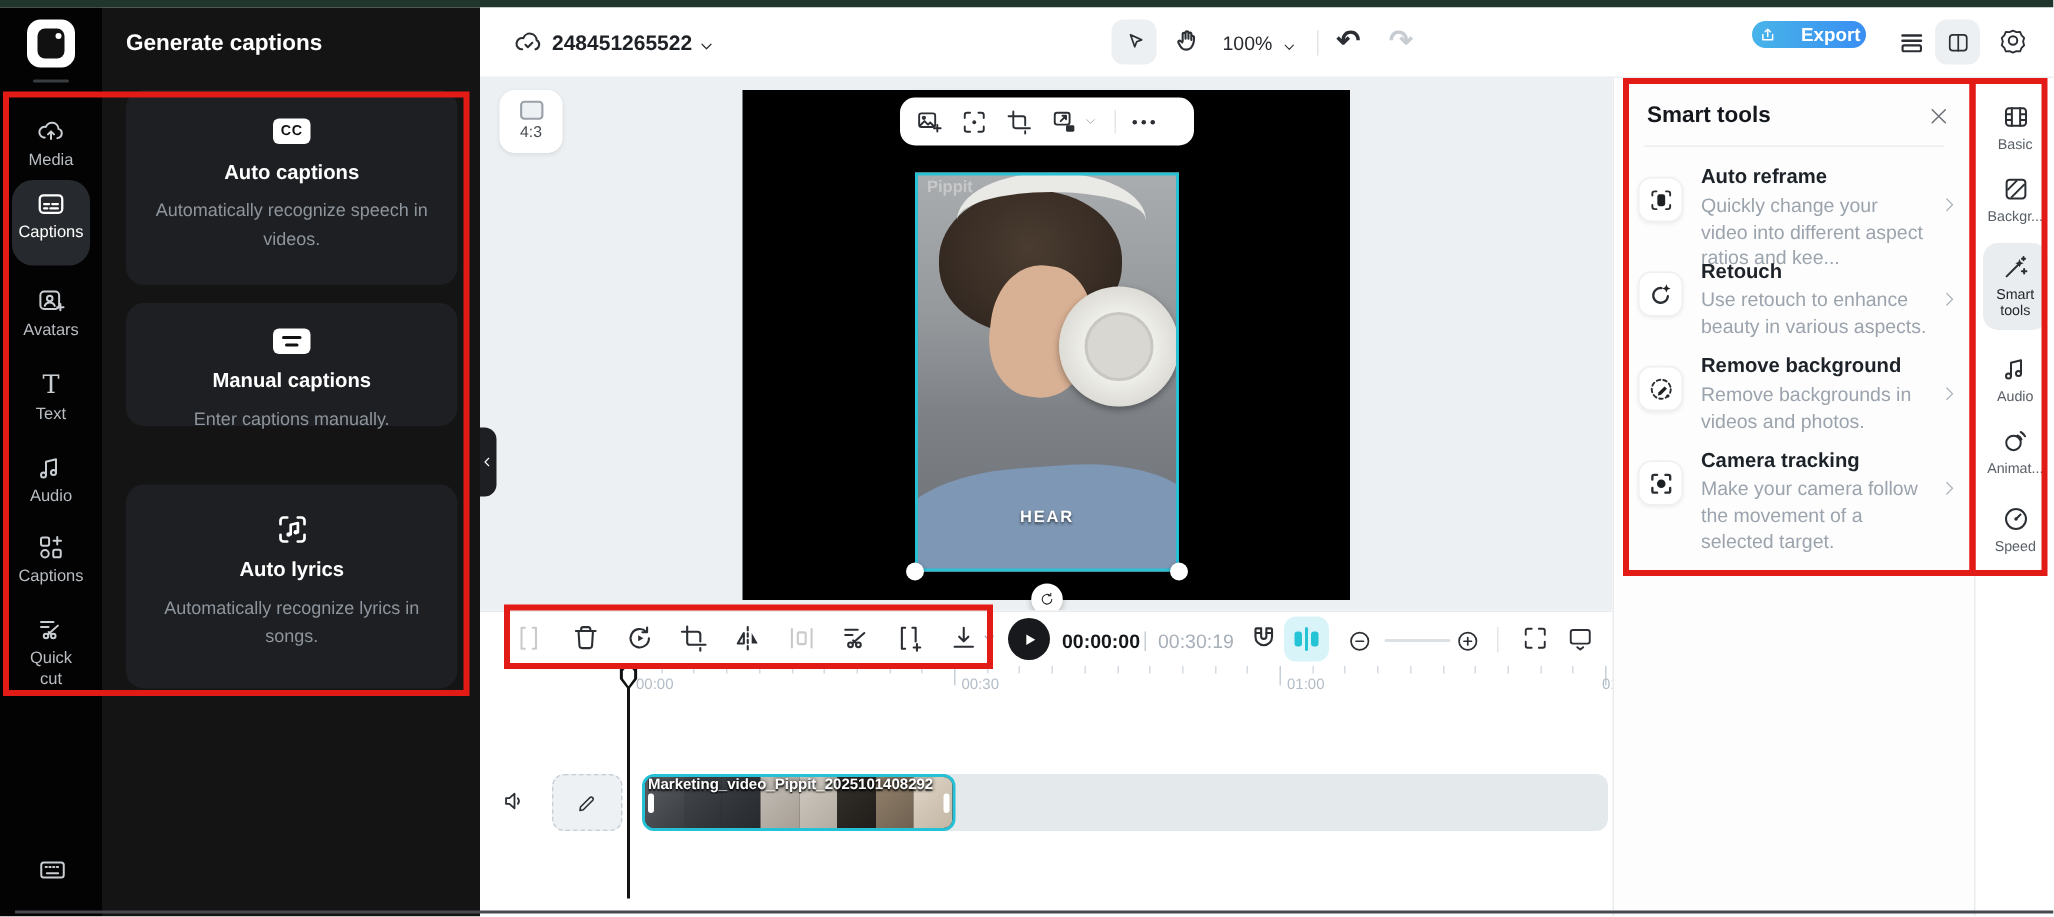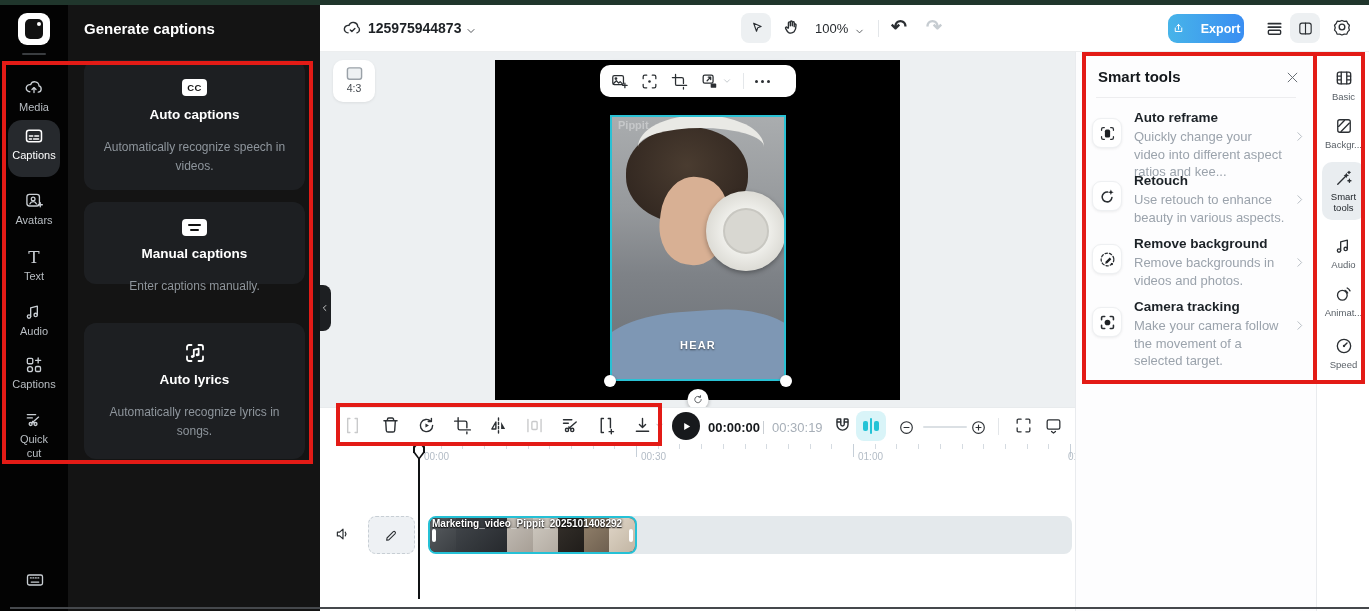--- a/index.html
+++ b/index.html
@@ -24,35 +24,35 @@
   #logo { left:18px; top:8px; width:32px; height:32px; background:#fff; border-radius:9px; }
   #logo .inner { position:absolute; left:7px; top:6px; width:18px; height:20px; background:#111; border-radius:5px; }
   #logo .dot { position:absolute; right:9px; top:9px; width:4px; height:4px; background:#fff; border-radius:50%; }
   #logo-divider { left:22px; top:48px; width:24px; height:2px; background:#3a3d40; border-radius:1px; }
 
   
   #captions-panel { left:68px; top:5px; width:252px; height:606px; background:#141414; z-index:4; }
   #captions-title { left:16px; top:15px; font-size:15px; font-weight:bold; color:#fff; }
   .cap-card { position:absolute; left:16px; width:221px; background:#1d1f22; border-radius:12px; text-align:center; cursor:pointer; }
   .cap-title { font-size:13.5px; font-weight:bold; color:#fff; }
-  .cap-desc { font-size:12px; color:#8e959c; line-height:1.55; padding:0 14px; margin-top:16px; }
+  .cap-desc { font-size:12px; color:#8e959c; line-height:1.55; padding:0 14px; margin-top:9px; }
   .badge { margin:0 auto; background:#fff; border-radius:4px; width:25px; height:17px; display:flex; align-items:center; justify-content:center; }
   .badge-cc { font-size:9.5px; font-weight:bold; color:#111; letter-spacing:.5px; }
   .badge-line { width:13px; height:2px; background:#111; border-radius:1px; margin:1.2px 0; }
 
   
   #collapse-tab { left:320px; top:285px; width:11px; height:46px; background:#1d1f22; border-radius:0 8px 8px 0; z-index:6; display:flex; align-items:center; cursor:pointer; }
 
   
   #header-bar { left:320px; top:5px; width:1049px; height:47px; background:#fff; border-bottom:1px solid #eceeef; z-index:3; }
   #project-title { left:48px; top:15px; font-size:14px; font-weight:bold; color:#1d2125; }
   .tool-btn { position:absolute; width:30px; height:30px; background:#edf0f2; border-radius:8px; display:flex; align-items:center; justify-content:center; cursor:pointer; }
   #zoom-level { left:495px; top:16px; font-size:13px; color:#272b2f; }
   .hdivider { position:absolute; width:1px; height:17px; background:#e3e6e9; }
-  #export-btn { left:848px; top:9px; width:76px; height:29px; border-radius:9px; background:linear-gradient(90deg,#47b4e9,#3a8ef2); display:flex; align-items:center; justify-content:center; gap:16px; cursor:pointer; }
+  #export-btn { left:848px; top:9px; width:76px; height:18px; border-radius:9px; background:linear-gradient(90deg,#47b4e9,#3a8ef2); display:flex; align-items:center; justify-content:center; gap:16px; cursor:pointer; }
   #export-btn span { color:#fff; font-size:12.5px; font-weight:bold; }
 
   
   #preview-area { left:320px; top:52px; width:755px; height:355px; background:#edf0f2; overflow:visible; z-index:1; }
   #ratio-chip { left:13px; top:8px; width:42px; height:42px; background:#fff; border-radius:10px; box-shadow:0 1px 3px rgba(0,0,0,.08); text-align:center; cursor:pointer; }
   #ratio-chip .lbl { font-size:10.5px; color:#454a50; margin-top:1px; }
   #canvas { left:175px; top:8px; width:405px; height:340px; background:#000; }
   #video { left:290px; top:63px; width:176px; height:266px; overflow:visible; cursor:move; }
   #video .vbg { position:absolute; inset:0; background:linear-gradient(180deg,#aaadaf 0%,#96999c 35%,#7e8287 60%,#6a6f75 100%); overflow:hidden; }
   .hair { position:absolute; left:16px; top:12px; width:122px; height:96px; background:radial-gradient(ellipse at 50% 40%,#4a3c30,#332821 75%); border-radius:48%; }
@@ -234,21 +234,21 @@
       </svg>
     </div>
 
   <header id="header-bar" class="abs">
     <span class="abs" style="left:22px;top:13px">
         <svg width="21" height="21" viewBox="0 0 24 24">
           <path class="ic" d="M7 17a4.3 4.3 0 1 1 .9-8.5A5.2 5.2 0 0 1 18 10a3.8 3.8 0 0 1-.9 7"></path>
           <path class="ic" d="M9.5 13.6l1.8 1.8 3.4-3.4"></path>
         </svg>
       </span>
-    <div id="project-title" class="abs">125975944873</div>
+    <div id="project-title" class="abs">248451265522</div>
     <span class="abs" style="left:145px;top:20px">
         <svg width="12" height="12" viewBox="0 0 24 24">
           <path class="ic" d="M6 9l6 6 6-6"></path>
         </svg>
       </span>
 
     <div class="tool-btn" style="left:421px;top:8px">
         <svg width="17" height="17" viewBox="0 0 24 24">
           <path class="ic" d="M8 4.5 18.5 9.3 13.8 11 12 15.8 8 4.5z"></path>
         </svg>

